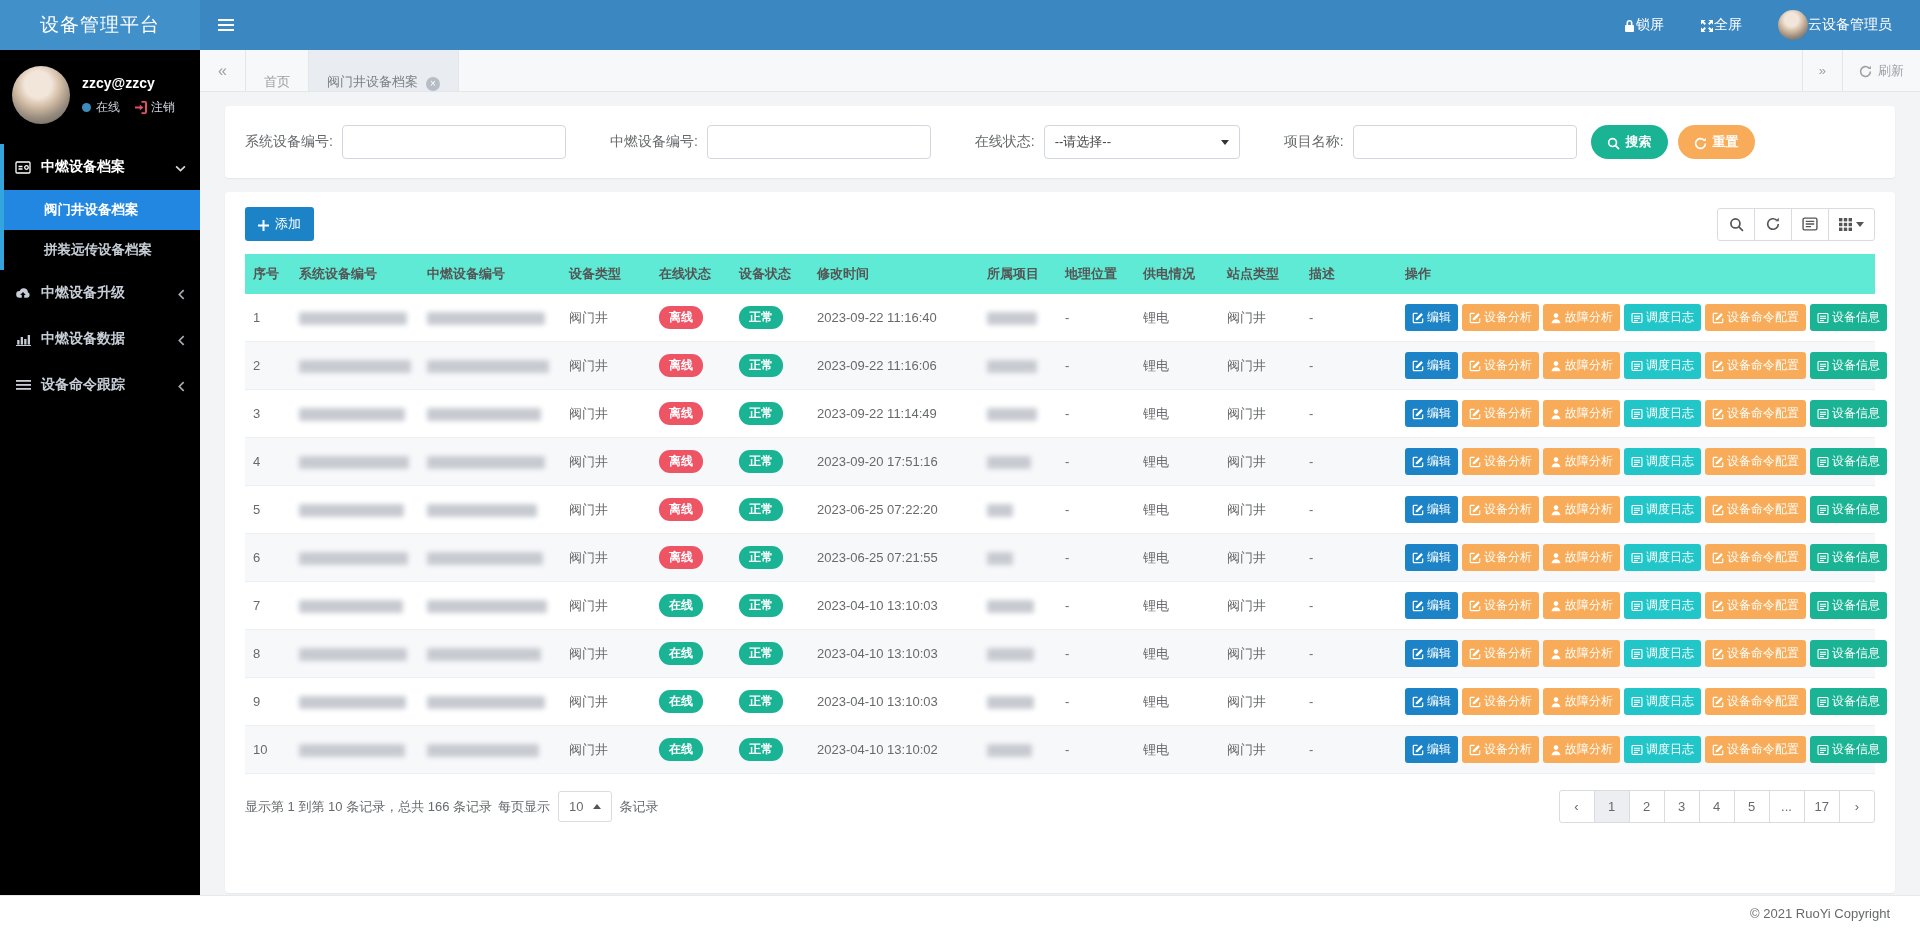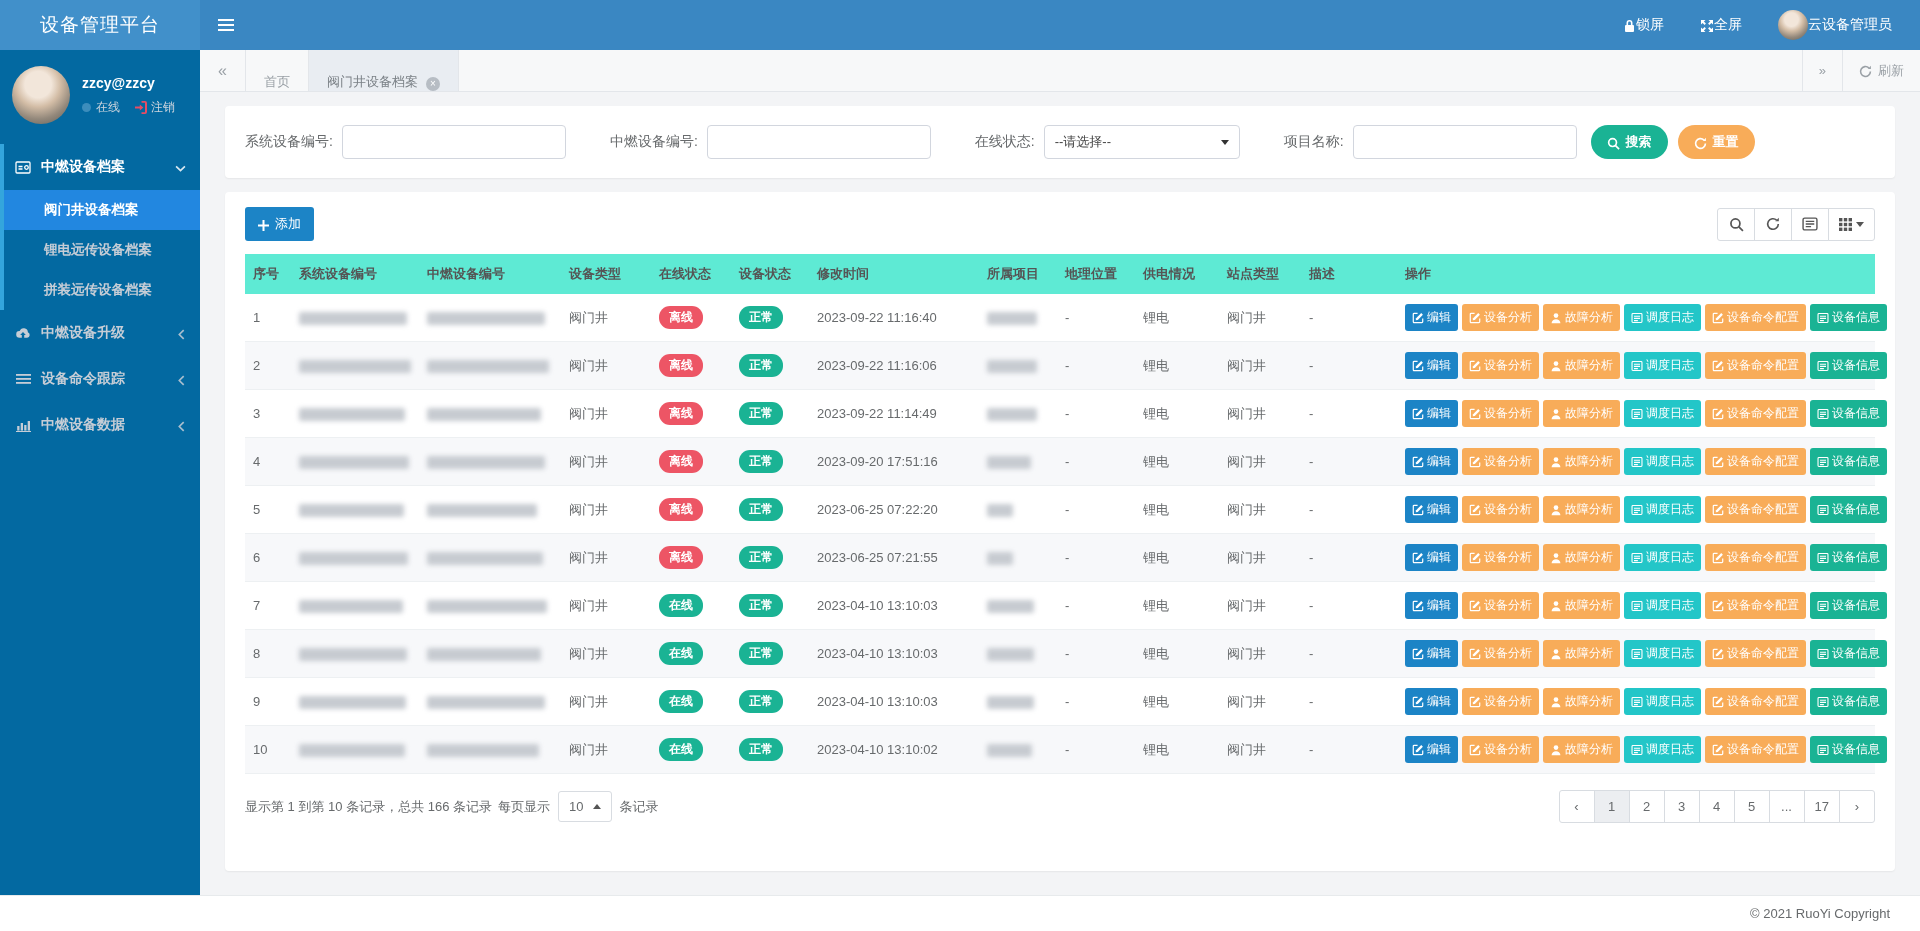--- a/index.html
+++ b/index.html
@@ -12,21 +12,21 @@
 .brand{width:200px;background:#4190ca;display:flex;align-items:center;justify-content:center;font-size:19px;letter-spacing:1px}
 .hamburger{width:52px;display:flex;align-items:center;justify-content:center;cursor:pointer}
 .hamburger .bars{display:flex;flex-direction:column;gap:3px}
 .hamburger .bars i{display:block;width:16px;height:2px;background:#fff}
 .top-right{margin-left:auto;display:flex;align-items:center;gap:36px;padding-right:28px;font-size:14px}
 .top-item{display:flex;align-items:center;cursor:pointer}
 .avatar{border-radius:50%;background:radial-gradient(circle at 45% 32%,#f2e6da 0 26%,#d3bda6 44%,#93887b 68%,#585751 100%)}
 .avatar.small{width:30px;height:30px}
 
 .mid{flex:1;display:flex;min-height:0}
-.sidebar{width:200px;flex:0 0 200px;background:#0369a1;color:#b9c1cb}
+.sidebar{width:200px;flex:0 0 200px;background:#000000;color:#b9c1cb}
 .user-panel{display:flex;gap:12px;padding:16px 12px 12px;align-items:center}
 .avatar.big{width:58px;height:58px;flex:0 0 58px}
 .user-name{color:#fff;font-weight:bold;font-size:14px;margin-bottom:8px}
 .user-row{display:flex;align-items:center;gap:5px;font-size:12px;color:#cfd6de}
 .dot{width:9px;height:9px;border-radius:50%;background:#3c8dbc;display:inline-block}
 .logout{display:flex;align-items:center;gap:4px;margin-left:9px;cursor:pointer}
 .menu{margin-top:8px}
 .menu-item{height:46px;display:flex;align-items:center;padding:0 14px;font-size:14px;font-weight:bold;color:#c6cdd6;cursor:pointer}
 .menu-item .mi-icon{width:18px;margin-right:9px;display:flex;justify-content:center}
 .menu-item .chev{margin-left:auto;opacity:.85}
@@ -51,21 +51,21 @@
 .field label{font-size:14px;color:#676a6c;margin-right:9px;white-space:nowrap}
 .field input{width:224px;height:34px;border:1px solid #d2d6de;border-radius:4px;padding:0 10px;font-size:13px;color:#555;outline:none;background:#fff}
 .select{width:196px;height:34px;border:1px solid #d2d6de;border-radius:4px;padding:0 10px;display:flex;align-items:center;justify-content:space-between;color:#444;font-size:13px;cursor:pointer;background:#fff}
 .caret-down{width:0;height:0;border:4px solid transparent;border-top:5px solid #333;margin-top:5px}
 .caret-up{width:0;height:0;border:4px solid transparent;border-bottom:5px solid #555;margin-bottom:5px}
 .btn{border:none;cursor:pointer;color:#fff;display:inline-flex;align-items:center;gap:6px;font-size:13px}
 .btn-pill{border-radius:17px;padding:8px 16px;font-weight:bold}
 .btn-search{background:#1ab394;margin-left:14px}
 .btn-reset{background:#f8ac59;margin-left:10px}
 
-.table-card{margin-top:14px;padding:15px 20px 48px}
+.table-card{margin-top:14px;padding:15px 20px 70px}
 .table-top{display:flex;align-items:center}
 .btn-add{background:#1c84c6;border-radius:3px;padding:8px 13px;font-size:13px}
 .tool-group{margin-left:auto;display:flex}
 .tool-btn{width:38px;height:33px;background:#fff;border:1px solid #d8dce1;display:flex;align-items:center;justify-content:center;color:#555;cursor:pointer;margin-left:-1px}
 .tool-btn:first-child{border-radius:3px 0 0 3px;margin-left:0}
 .tool-btn:last-child{border-radius:0 3px 3px 0;width:47px;gap:4px}
 table{width:100%;border-collapse:collapse;table-layout:fixed;margin-top:13px}
 thead th{background:#5eead4;text-align:left;font-size:13px;color:#555;font-weight:bold;padding:11px 8px;white-space:nowrap}
 tbody td{padding:10px 8px;font-size:13px;color:#676a6c;border-bottom:1px solid #edf0f2;white-space:nowrap}
 tbody tr:nth-child(even){background:#f7f8fa}
@@ -149,64 +149,61 @@
             </span>
           <span>中燃设备档案</span>
           <span class="chev"><svg width="11" height="9" viewBox="0 0 10 8" fill="none" stroke="currentColor" stroke-width="1.5">
                 <path d="M1 2l4 4 4-4"></path>
               </svg></span>
         </div>
         <div class="sub-item active">
           <span>阀门井设备档案</span>
         </div>
         <div class="sub-item">
-          <span>锂电远传设备档案</span>
-        </div>
-        <div class="sub-item">
           <span>拼装远传设备档案</span>
         </div>
       </div>
 
       <div class="menu-item">
         <span class="mi-icon">
             <svg width="16" height="13" viewBox="0 0 16 13" fill="currentColor">
               <path d="M12.9 5.3A4.2 4.2 0 0 0 4.7 4.1 3.3 3.3 0 0 0 1.2 7.4a3.3 3.3 0 0 0 3.3 3.3h2.3V7.9H5.2L8 5l2.8 2.9H9.2v2.8h3a2.8 2.8 0 0 0 .7-5.4z"></path>
             </svg>
           </span>
         <span>中燃设备升级</span>
-        <span class="chev"><svg width="9" height="11" viewBox="0 0 8 10" fill="none" stroke="currentColor" stroke-width="1.5">
-              <path d="M6 1L2 5l4 4"></path>
-            </svg></span>
-      </div>
-
-      <div class="menu-item">
-        <span class="mi-icon">
-            <svg width="15" height="12" viewBox="0 0 15 12" fill="currentColor">
-              <rect x="0" y="1" width="15" height="1.8"></rect>
-              <rect x="0" y="5" width="15" height="1.8"></rect>
-              <rect x="0" y="9" width="15" height="1.8"></rect>
-            </svg>
-          </span>
-        <span>设备命令跟踪</span>
         <span class="chev"><svg width="9" height="11" viewBox="0 0 8 10" fill="none" stroke="currentColor" stroke-width="1.5">
               <path d="M6 1L2 5l4 4"></path>
             </svg></span>
       </div>
 
       <div class="menu-item">
         <span class="mi-icon">
             <svg width="15" height="13" viewBox="0 0 15 13" fill="currentColor">
               <rect x="1.2" y="7" width="2.3" height="4.6"></rect>
               <rect x="4.7" y="4" width="2.3" height="7.6"></rect>
               <rect x="8.2" y="6" width="2.3" height="5.6"></rect>
               <rect x="11.7" y="2" width="2.3" height="9.6"></rect>
               <rect x="0" y="12" width="15" height="1"></rect>
             </svg>
           </span>
         <span>中燃设备数据</span>
+        <span class="chev"><svg width="9" height="11" viewBox="0 0 8 10" fill="none" stroke="currentColor" stroke-width="1.5">
+              <path d="M6 1L2 5l4 4"></path>
+            </svg></span>
+      </div>
+
+      <div class="menu-item">
+        <span class="mi-icon">
+            <svg width="15" height="12" viewBox="0 0 15 12" fill="currentColor">
+              <rect x="0" y="1" width="15" height="1.8"></rect>
+              <rect x="0" y="5" width="15" height="1.8"></rect>
+              <rect x="0" y="9" width="15" height="1.8"></rect>
+            </svg>
+          </span>
+        <span>设备命令跟踪</span>
         <span class="chev"><svg width="9" height="11" viewBox="0 0 8 10" fill="none" stroke="currentColor" stroke-width="1.5">
               <path d="M6 1L2 5l4 4"></path>
             </svg></span>
       </div>
     </div>
   </div>
 
   <div class="content">
     <div class="tabbar">
       <div class="tab-nav">«</div>

